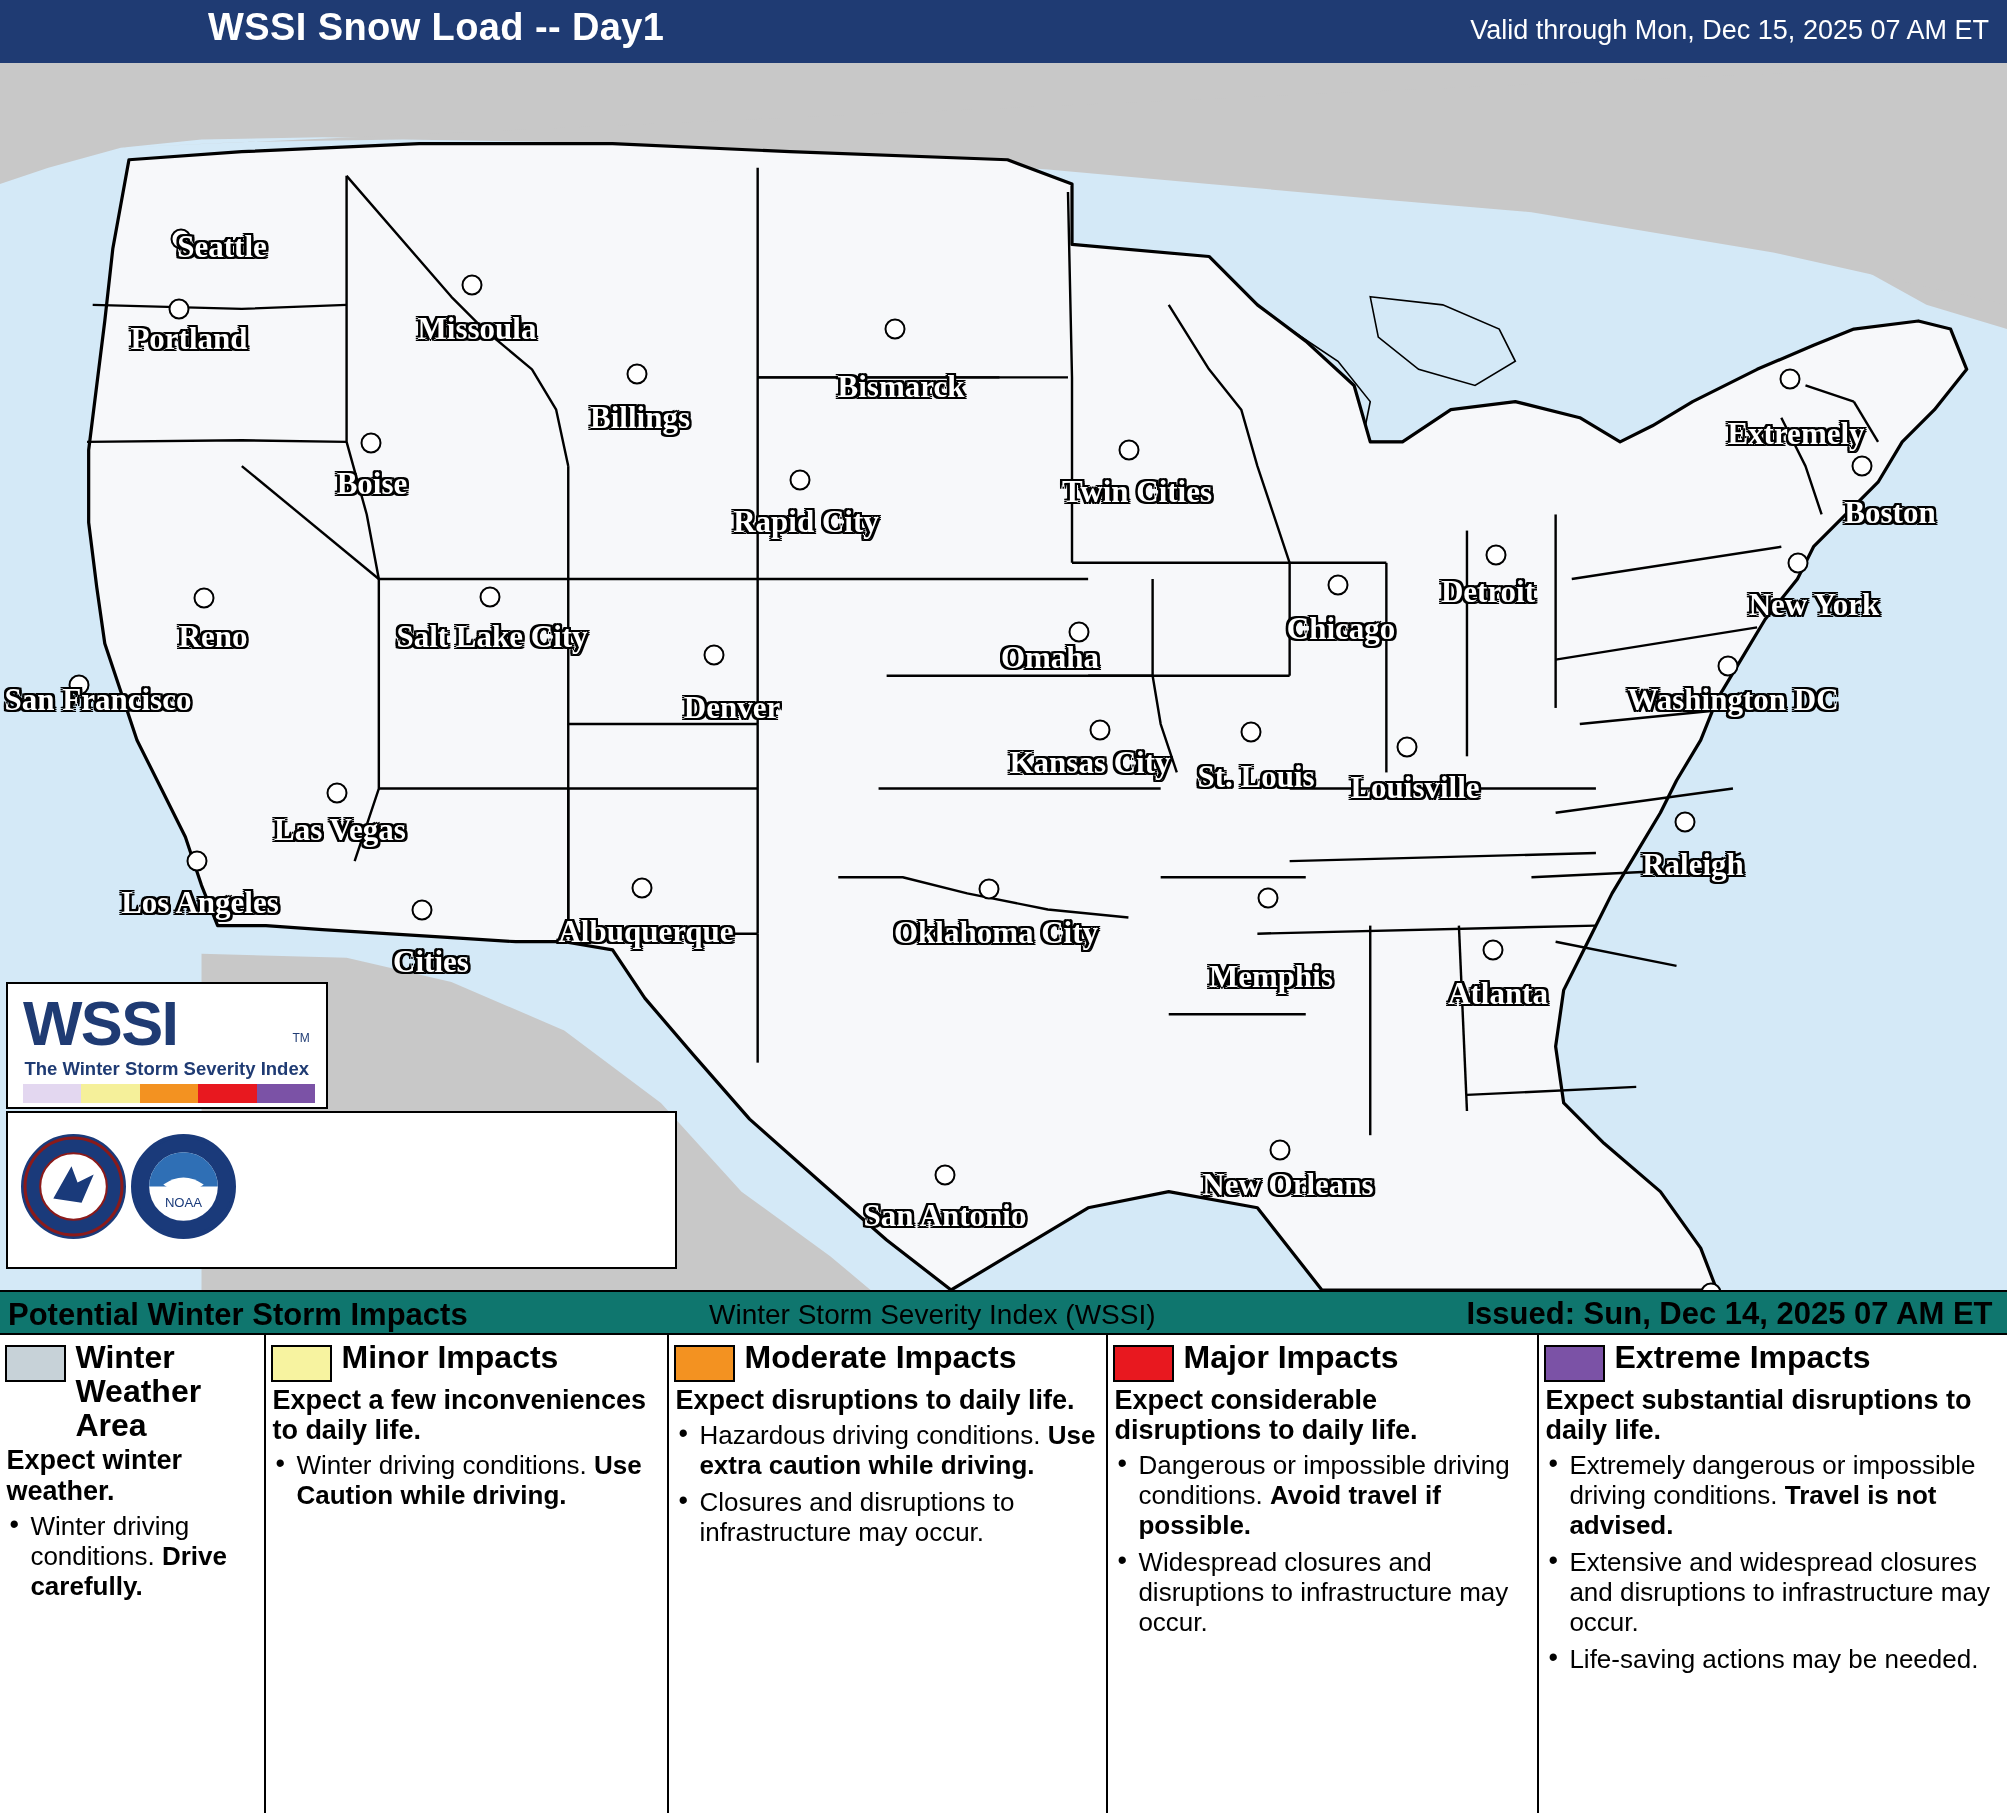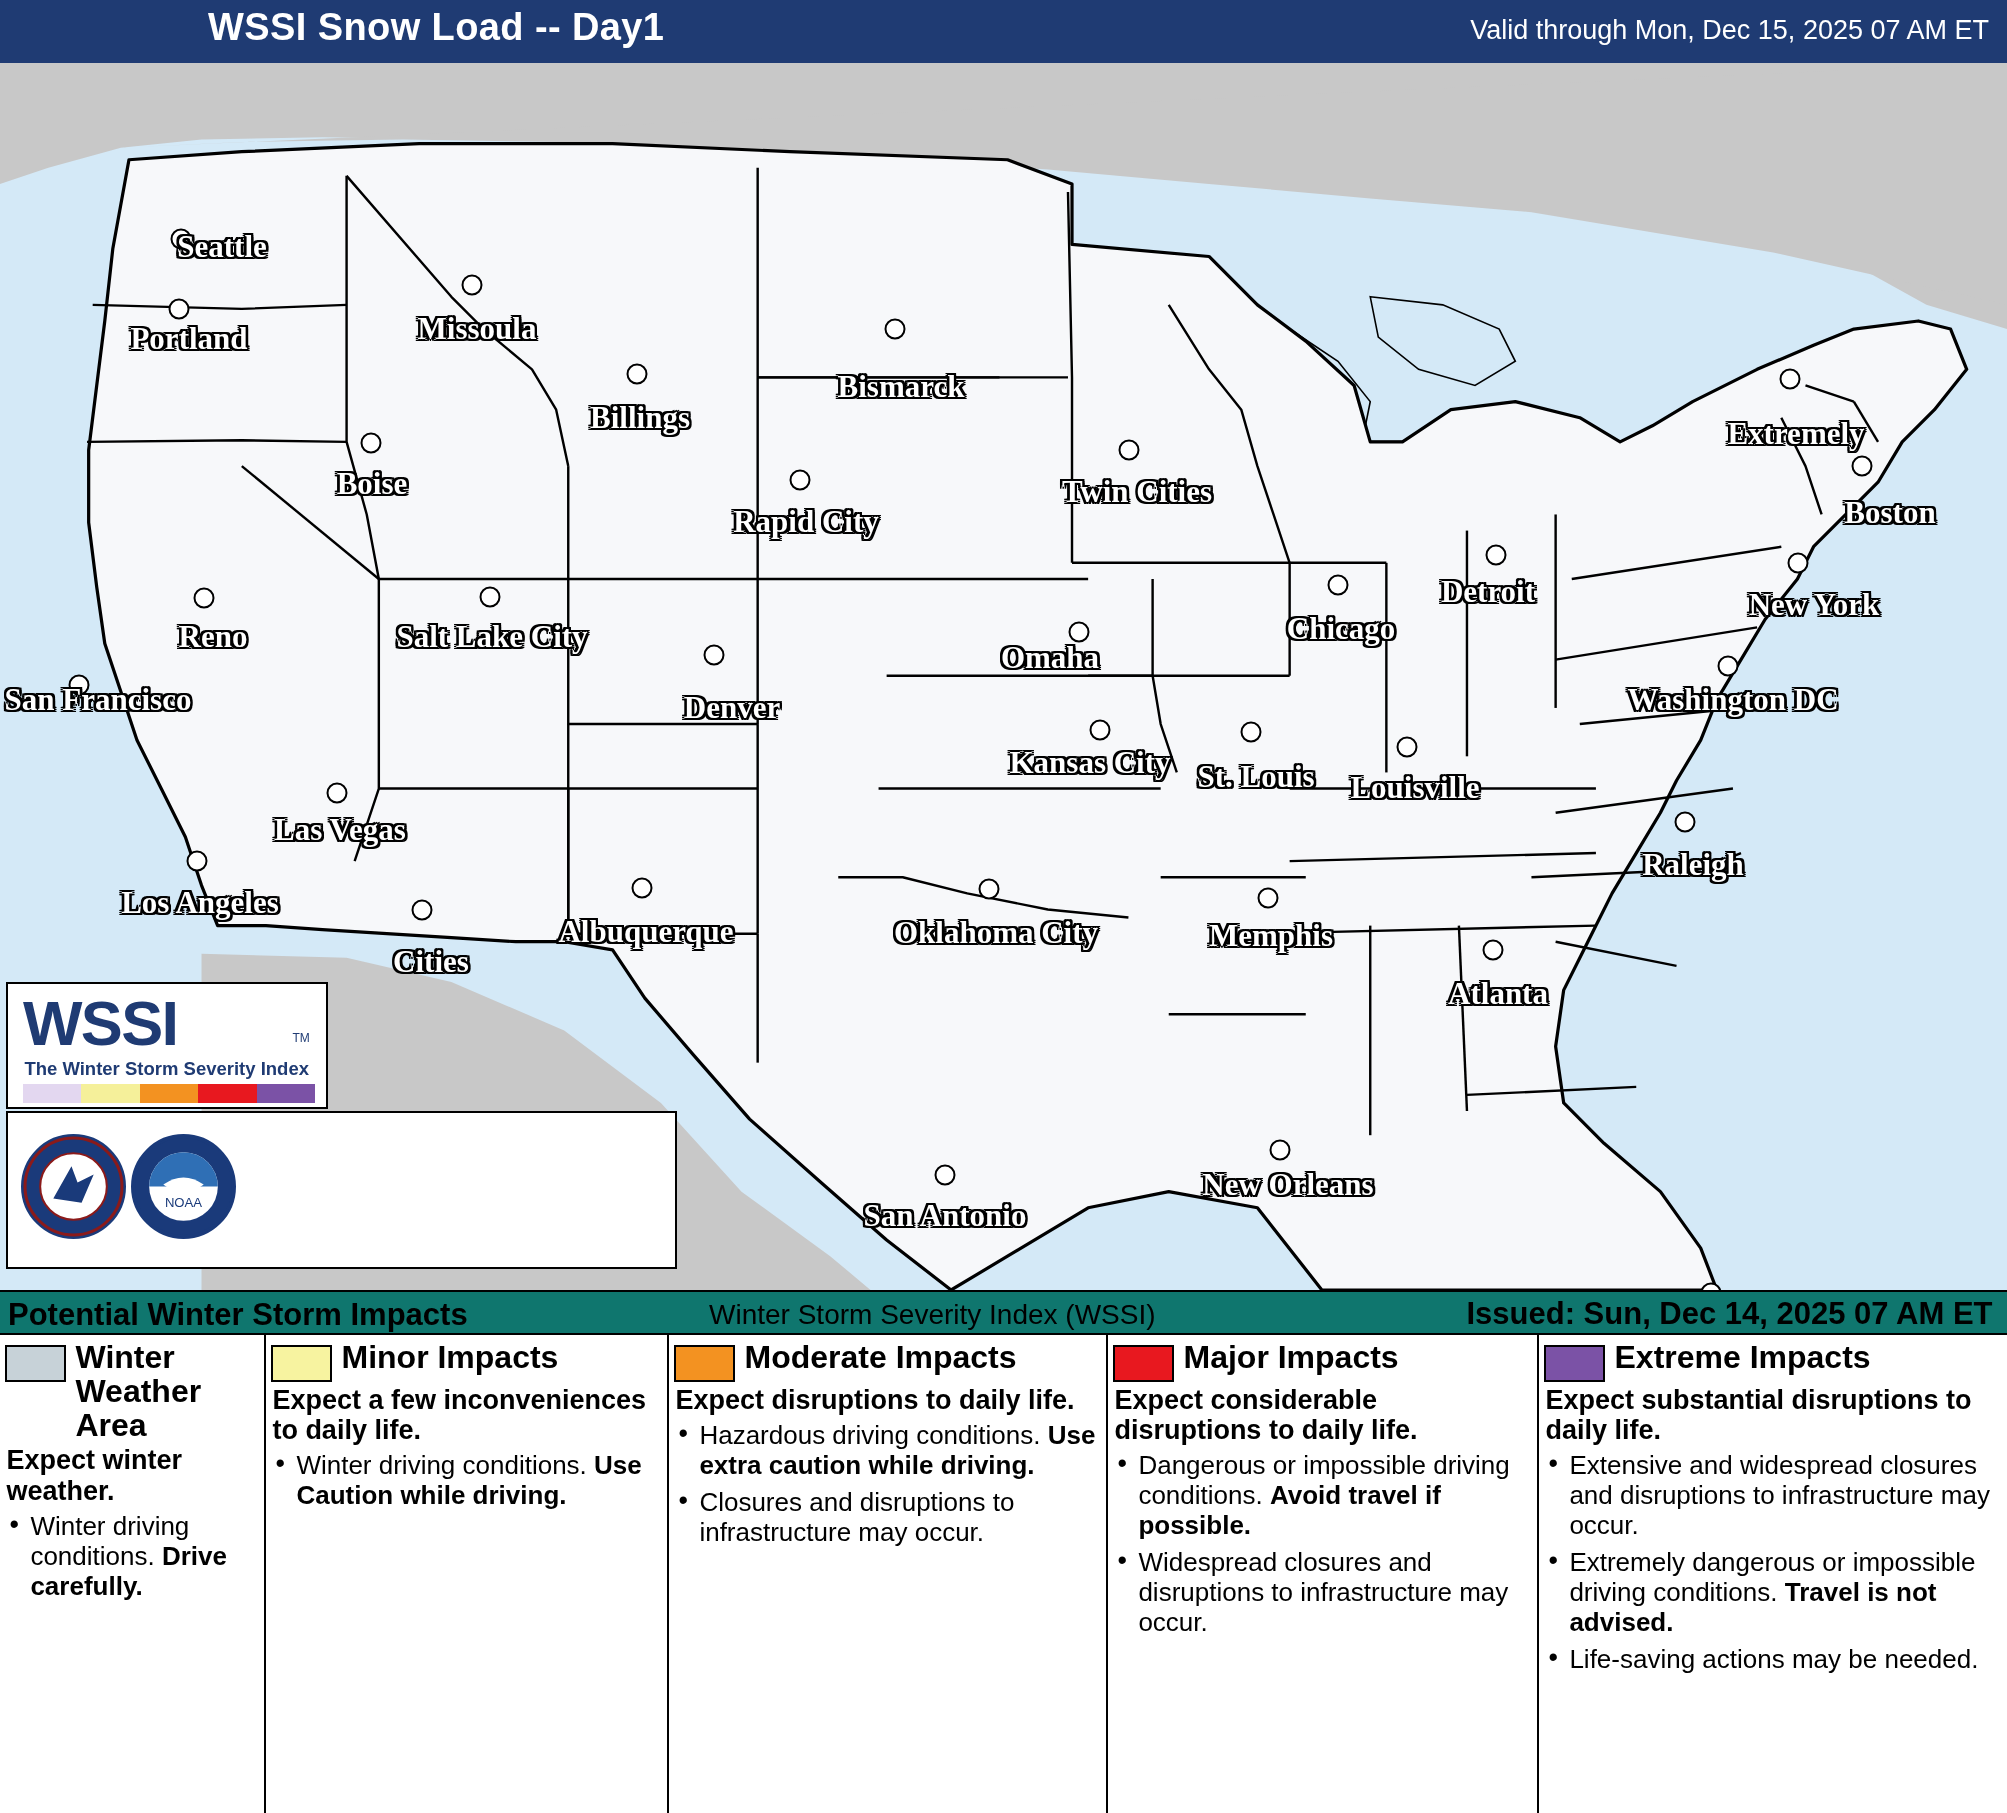--- a/index.html
+++ b/index.html
@@ -478,21 +478,21 @@
         <div class="city-label" style="left: 996px; top: 854px;">Oklahoma City</div>
         <div class="city-dot" style="left: 1100px; top: 667px;"></div>
         <div class="city-label" style="left: 1090px; top: 684px;">Kansas City</div>
         <div class="city-dot" style="left: 1251px; top: 669px;"></div>
         <div class="city-label" style="left: 1256px; top: 698px;">St. Louis</div>
         <div class="city-dot" style="left: 1407px; top: 684px;"></div>
         <div class="city-label" style="left: 1415px; top: 709px;">Louisville</div>
         <div class="city-dot" style="left: 1685px; top: 759px;"></div>
         <div class="city-label" style="left: 1693px; top: 786px;">Raleigh</div>
         <div class="city-dot" style="left: 1268px; top: 835px;"></div>
-        <div class="city-label" style="left: 1271px; top: 857px;">Memphis</div>
+        <div class="city-label" style="left: 1271px; top: 898px;">Memphis</div>
         <div class="city-dot" style="left: 1493px; top: 887px;"></div>
         <div class="city-label" style="left: 1498px; top: 915px;">Atlanta</div>
         <div class="city-dot" style="left: 1280px; top: 1087px;"></div>
         <div class="city-label" style="left: 1288px; top: 1106px;">New Orleans</div>
         <div class="city-dot" style="left: 945px; top: 1112px;"></div>
         <div class="city-label" style="left: 945px; top: 1137px;">San Antonio</div>
         <div class="city-dot" style="left: 1711px; top: 1230px;"></div>
       </div>
 
     <div class="wssi-logo">
@@ -578,21 +578,21 @@
           <li>Widespread closures and disruptions to infrastructure may occur.</li>
         </ul>
       </div>
       <div class="legend-col col4">
         <div class="lc-head">
           <div class="lc-swatch" style="background: rgb(123, 82, 166);"></div>
           <div class="lc-title">Extreme Impacts</div>
         </div>
         <div class="lc-lead">Expect substantial disruptions to daily life.</div>
         <ul class="lc-list">
+          <li>Extremely dangerous or impossible driving conditions. <b>Travel is not advised.</b></li>
           <li>Extensive and widespread closures and disruptions to infrastructure may occur.</li>
-          <li>Extremely dangerous or impossible driving conditions. <b>Travel is not advised.</b></li>
           <li>Life-saving actions may be needed.</li>
         </ul>
       </div>
     </div>
 
 </div>
 
 
 </body></html>

